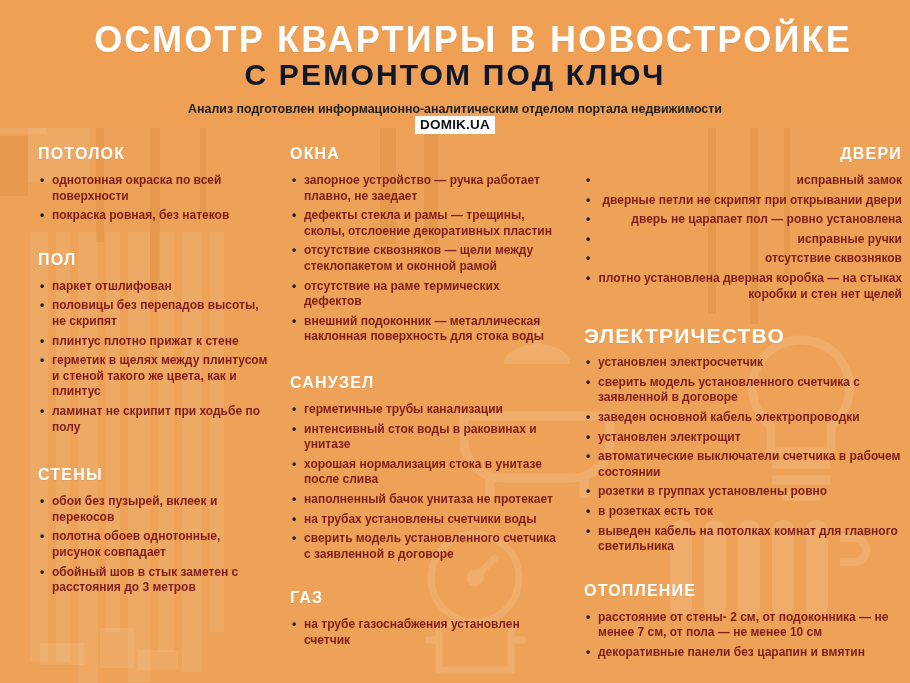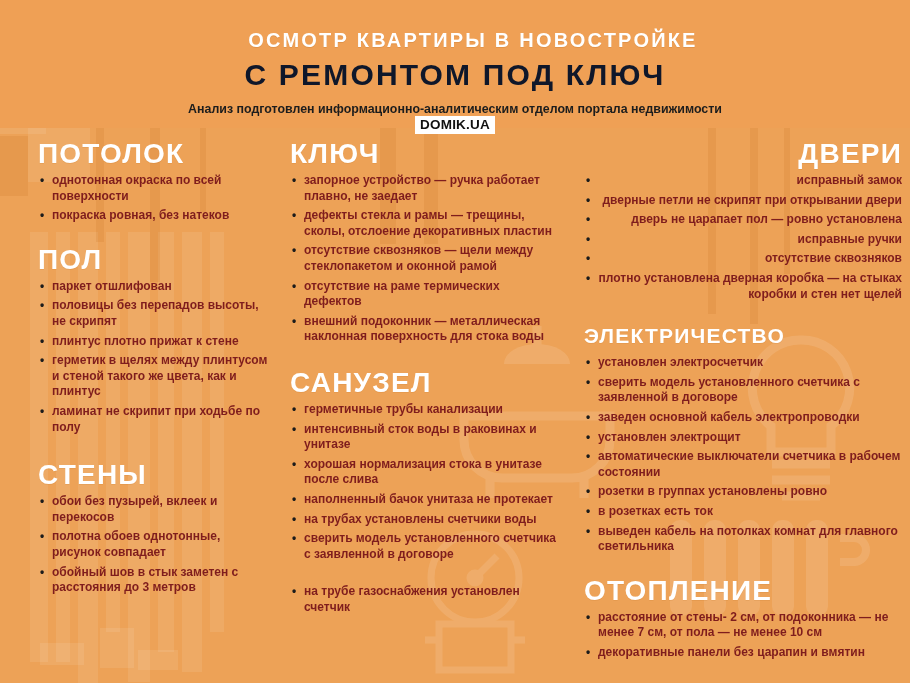--- a/index.html
+++ b/index.html
@@ -49,21 +49,21 @@
     position: relative;
     height: 128px;
     background: #efa055;
     text-align: center;
     padding-top: 23px;
     box-sizing: border-box;
     z-index: 3;
   }
   .title-1 {
     color: #ffffff;
-    font-size: 20px;
+    font-size: 36px;
     font-weight: bold;
     letter-spacing: 2.2px;
     line-height: 34px;
     white-space: nowrap;
     text-shadow: 0 1px 0 rgba(160,90,20,.18);
     margin-left: 36px;
   }
   .title-2 {
     color: #0f172a;
     font-size: 30px;
@@ -108,21 +108,21 @@
     box-sizing: border-box;
   }
   .col-1 { width: 280px; padding-left: 38px; padding-right: 10px; }
   .col-2 { width: 290px; padding-left: 10px; padding-right: 12px; }
   .col-3 { width: 340px; padding-left: 14px; padding-right: 8px; }
 
   .section { margin-bottom: 7px; }
   .section-title {
     color: #ffffff;
     font-weight: bold;
-    font-size: 28px;
+    font-size: 16px;
     letter-spacing: 1.2px;
     line-height: 27px;
     margin: 0 0 6px 0;
     text-shadow: 0 1px 0 rgba(170,95,22,.12);
   }
   .section.tight .section-title { font-size: 21px; }
 
   ul.items {
     margin: 0;
     padding: 0;
@@ -280,21 +280,21 @@
           <li>полотна обоев однотонные, рисунок совпадает</li>
           <li>обойный шов в стык заметен с расстояния до 3 метров</li>
         </ul>
       </div>
 
     </div>
 
     <div class="col col-2">
 
       <div class="section">
-        <h2 class="section-title">КЛЮЧ</h2>
+        <h2 class="section-title">ОКНА</h2>
         <ul class="items">
           <li>запорное устройство — ручка работает плавно, не заедает</li>
           <li>дефекты стекла и рамы — трещины, сколы, отслоение декоративных пластин</li>
           <li>отсутствие сквозняков — щели между стеклопакетом и оконной рамой</li>
           <li>отсутствие на раме термических дефектов</li>
           <li>внешний подоконник — металлическая наклонная поверхность для стока воды</li>
         </ul>
       </div>
 
       <div class="section">
@@ -303,20 +303,21 @@
           <li>герметичные трубы канализации</li>
           <li>интенсивный сток воды в раковинах и унитазе</li>
           <li>хорошая нормализация стока в унитазе после слива</li>
           <li>наполненный бачок унитаза не протекает</li>
           <li>на трубах установлены счетчики воды</li>
           <li>сверить модель установленного счетчика с заявленной в договоре</li>
         </ul>
       </div>
 
       <div class="section">
+        <h2 class="section-title">ГАЗ</h2>
         <ul class="items">
           <li>на трубе газоснабжения установлен счетчик</li>
 
         </ul>
       </div>
 
     </div>
 
     <div class="col col-3">
 

